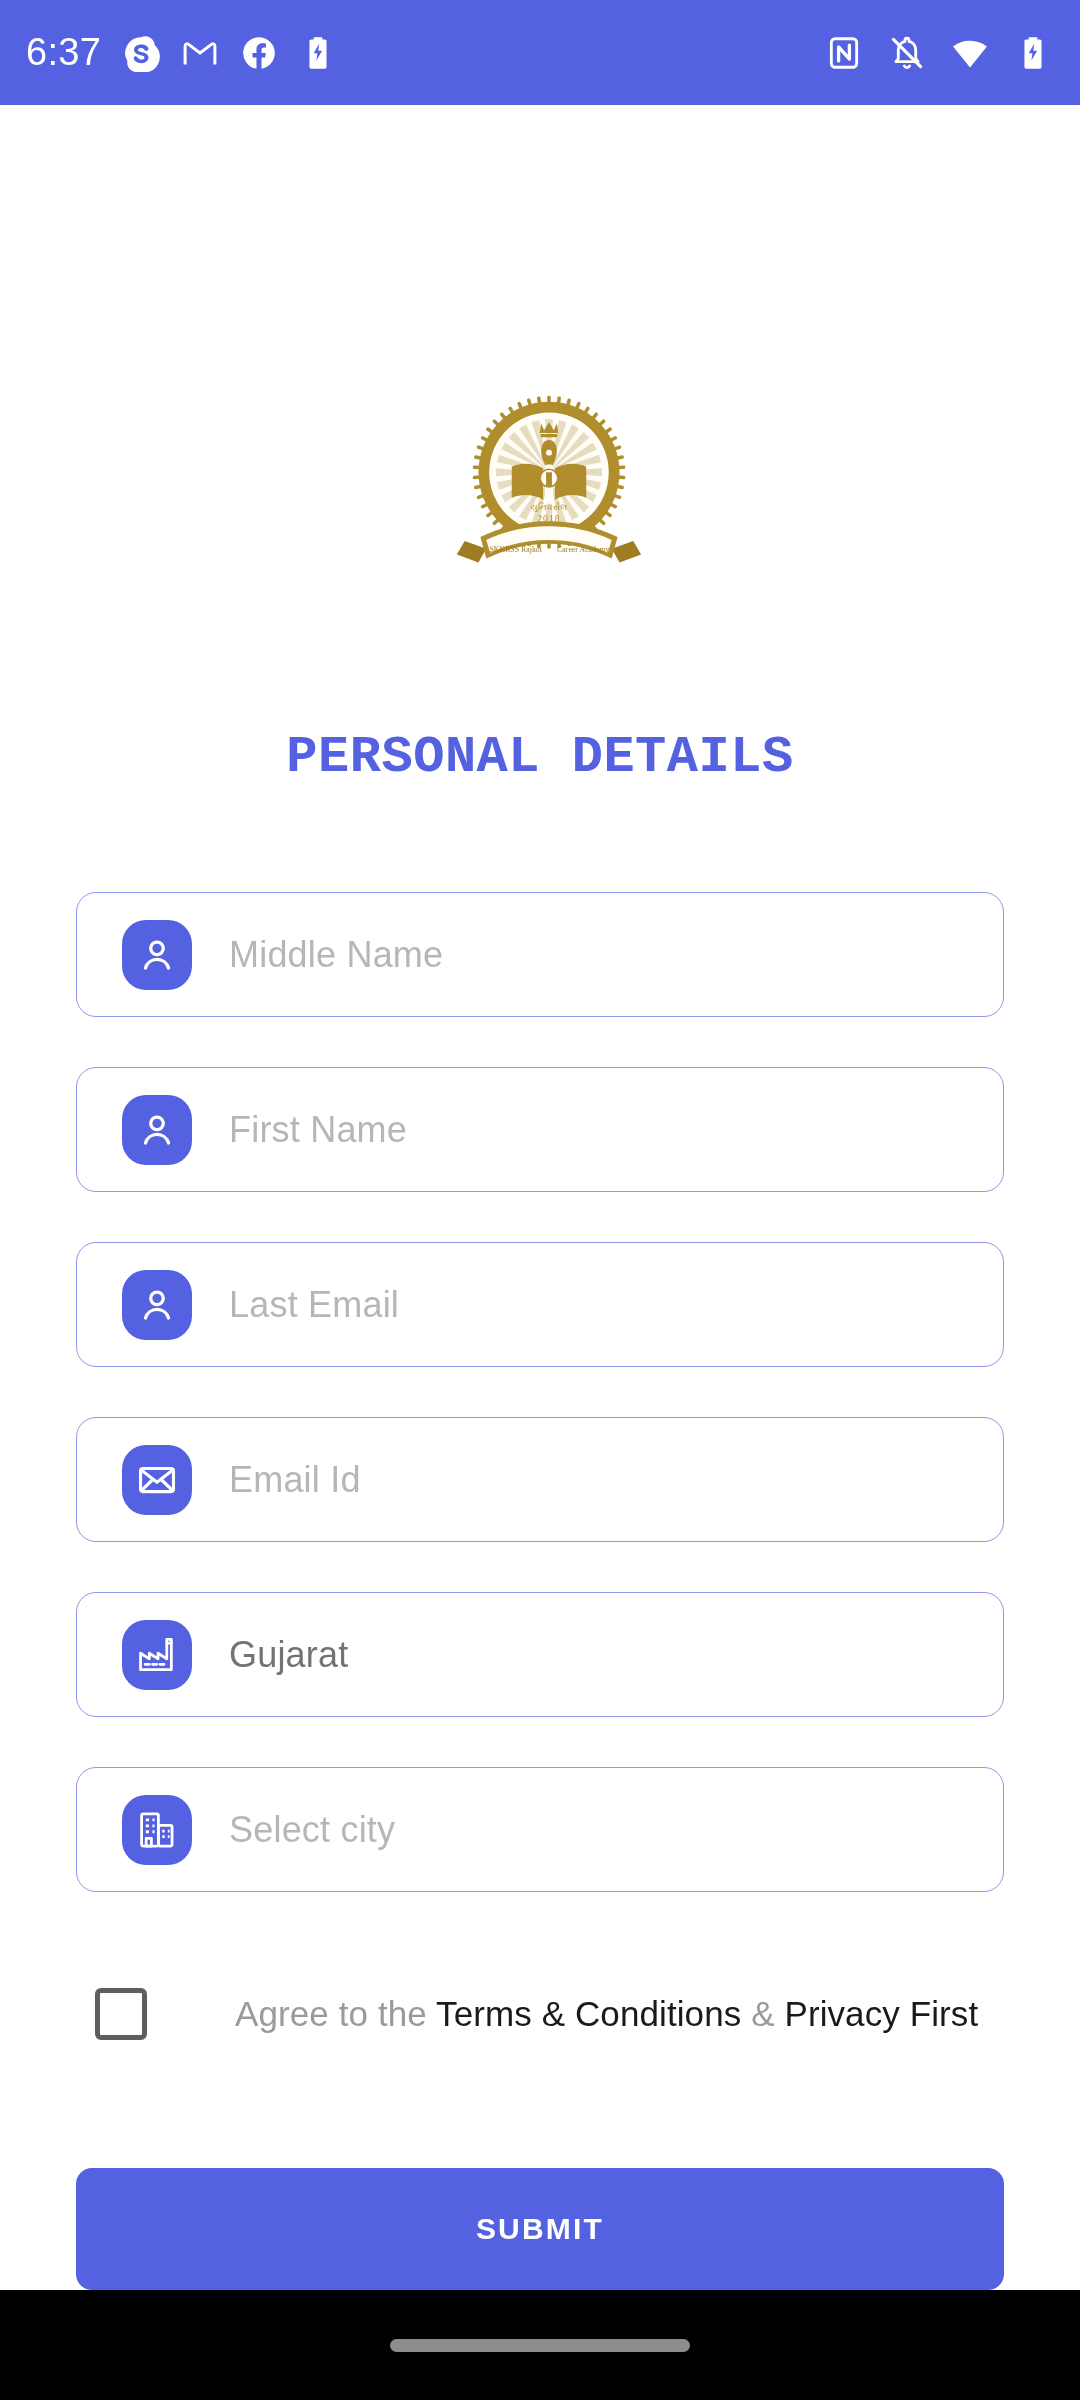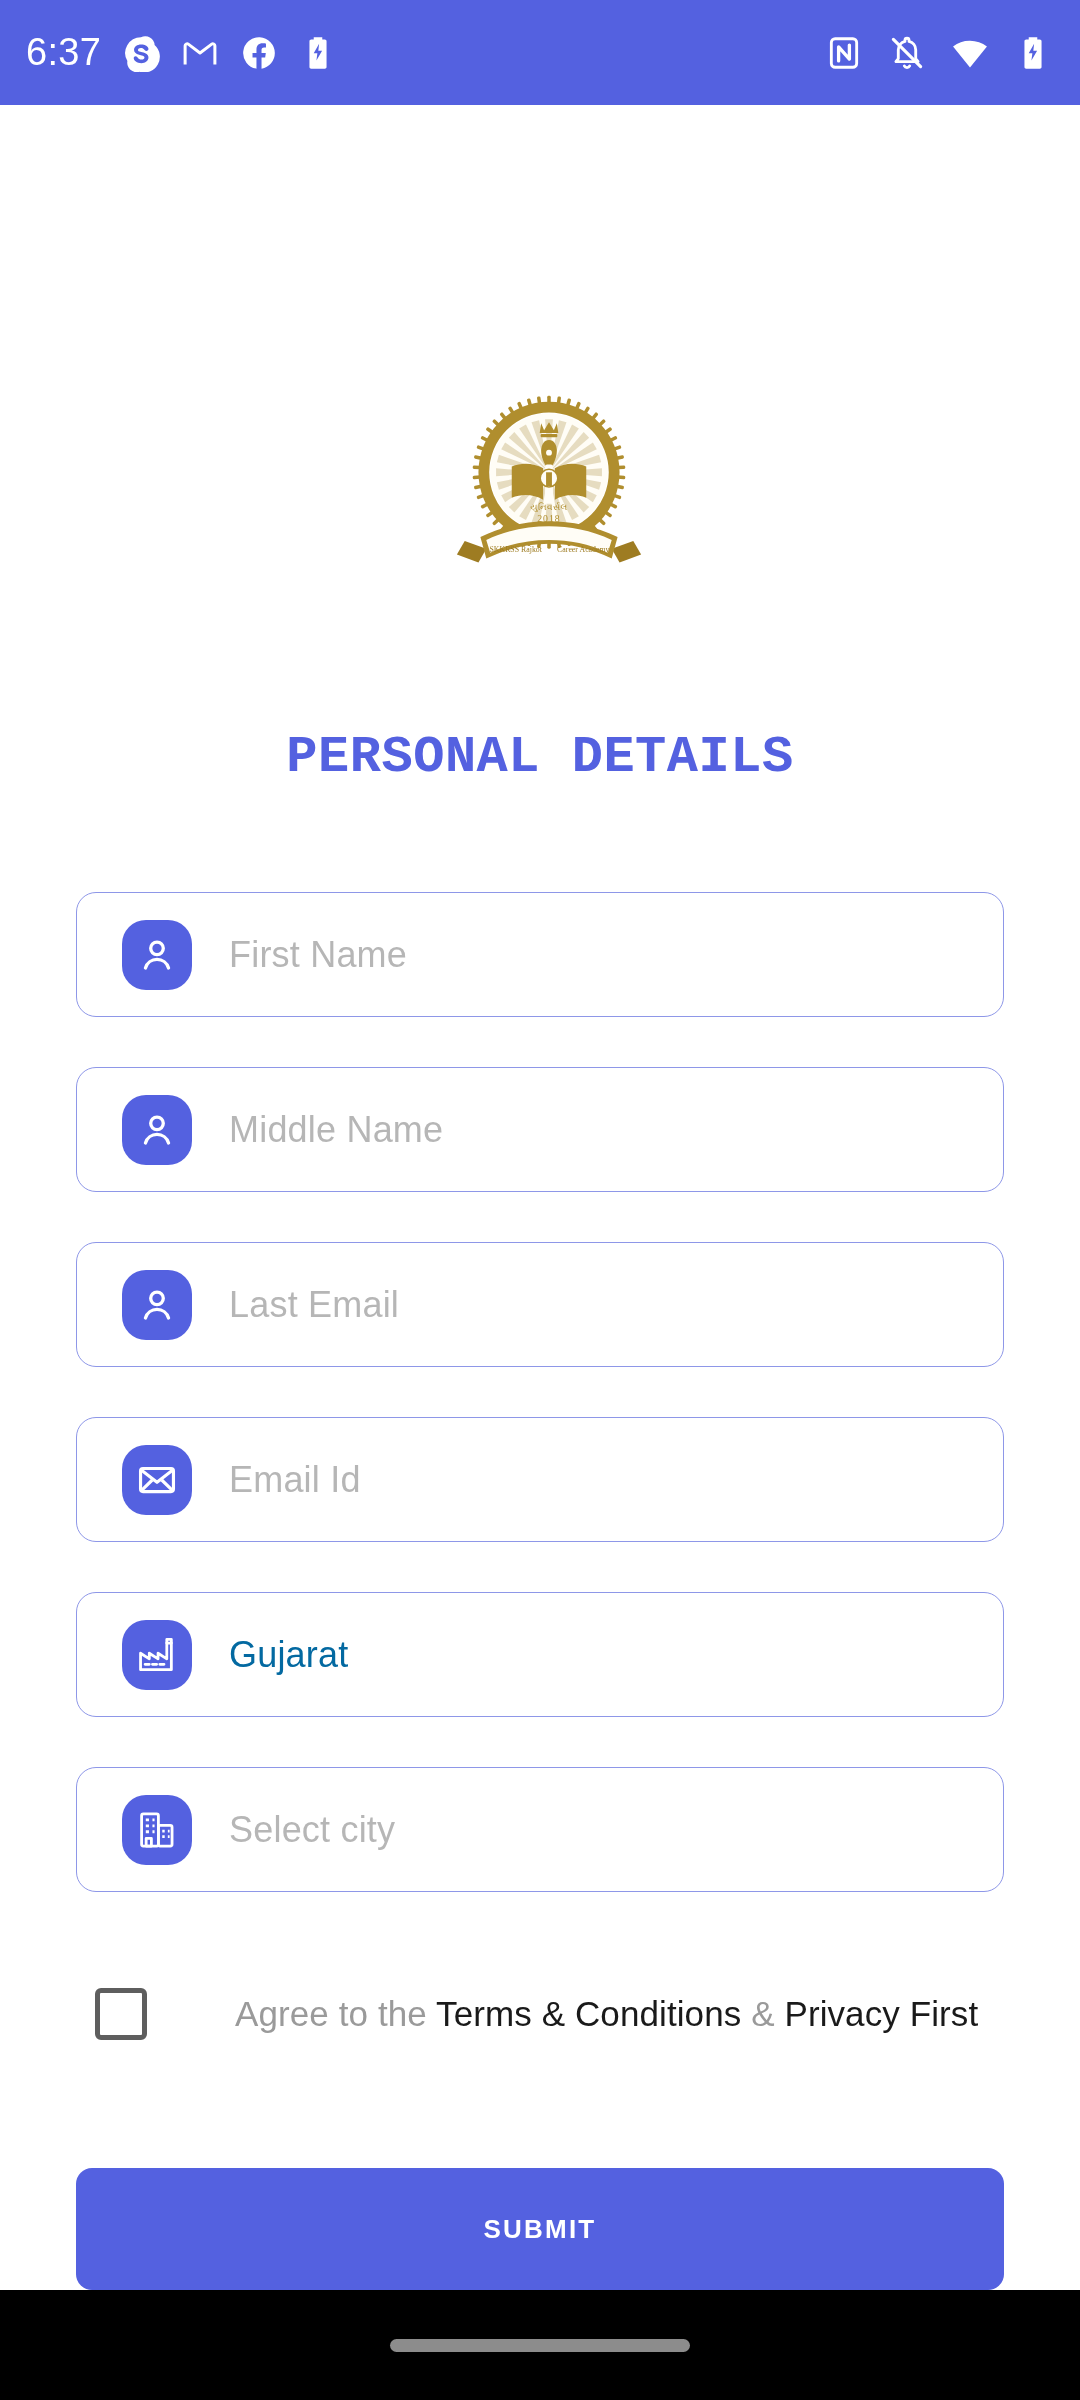--- a/index.html
+++ b/index.html
@@ -80,21 +80,21 @@
     flex:0 0 auto;
   }
   .field-icon svg { display:block; width:42px; height:42px; }
   .field-text {
     margin-left:37px;
     font-size:36px;
     color:#B6B6B6;
     letter-spacing:0.2px;
     white-space:nowrap;
   }
-  .field-text.filled { color:#0369a1; }
+  .field-text.filled { color:#737373; }
 
   
   #terms-row {
     position:absolute; left:95px; right:76px; top:1883px;
     display:flex; align-items:center;
   }
   #terms-checkbox {
     width:52px; height:52px;
     border:5px solid #5E5E5E;
     border-radius:6px;
@@ -112,21 +112,21 @@
 
   
   #submit-button {
     position:absolute; left:76px; right:76px; top:2063px;
     height:122px;
     background:#5461E0;
     border-radius:16px;
     display:flex; align-items:center; justify-content:center;
   }
   #submit-label {
-    color:#ffffff; font-size:26px; font-weight:bold;
+    color:#ffffff; font-size:30px; font-weight:bold;
     letter-spacing:2.2px;
   }
 
   
   #nav-bar {
     height:110px;
     background:#000000;
     display:flex; align-items:center; justify-content:center;
     flex:0 0 auto;
   }
@@ -328,31 +328,31 @@
 
     <div id="form">
 
       <div class="field">
         <span class="field-icon">
           <svg viewBox="0 0 24 24" fill="none" stroke="#ffffff" stroke-width="1.9" stroke-linecap="round">
             <circle cx="12" cy="8.2" r="3.6"></circle>
             <path d="M5.4 19.4a6.9 6.9 0 0 1 13.2 0"></path>
           </svg>
         </span>
-        <span class="field-text">First Name</span>
+        <span class="field-text">Middle Name</span>
       </div>
 
       <div class="field">
         <span class="field-icon">
           <svg viewBox="0 0 24 24" fill="none" stroke="#ffffff" stroke-width="1.9" stroke-linecap="round">
             <circle cx="12" cy="8.2" r="3.6"></circle>
             <path d="M5.4 19.4a6.9 6.9 0 0 1 13.2 0"></path>
           </svg>
         </span>
-        <span class="field-text">Middle Name</span>
+        <span class="field-text">First Name</span>
       </div>
 
       <div class="field">
         <span class="field-icon">
           <svg viewBox="0 0 24 24" fill="none" stroke="#ffffff" stroke-width="1.9" stroke-linecap="round">
             <circle cx="12" cy="8.2" r="3.6"></circle>
             <path d="M5.4 19.4a6.9 6.9 0 0 1 13.2 0"></path>
           </svg>
         </span>
         <span class="field-text">Last Email</span>

